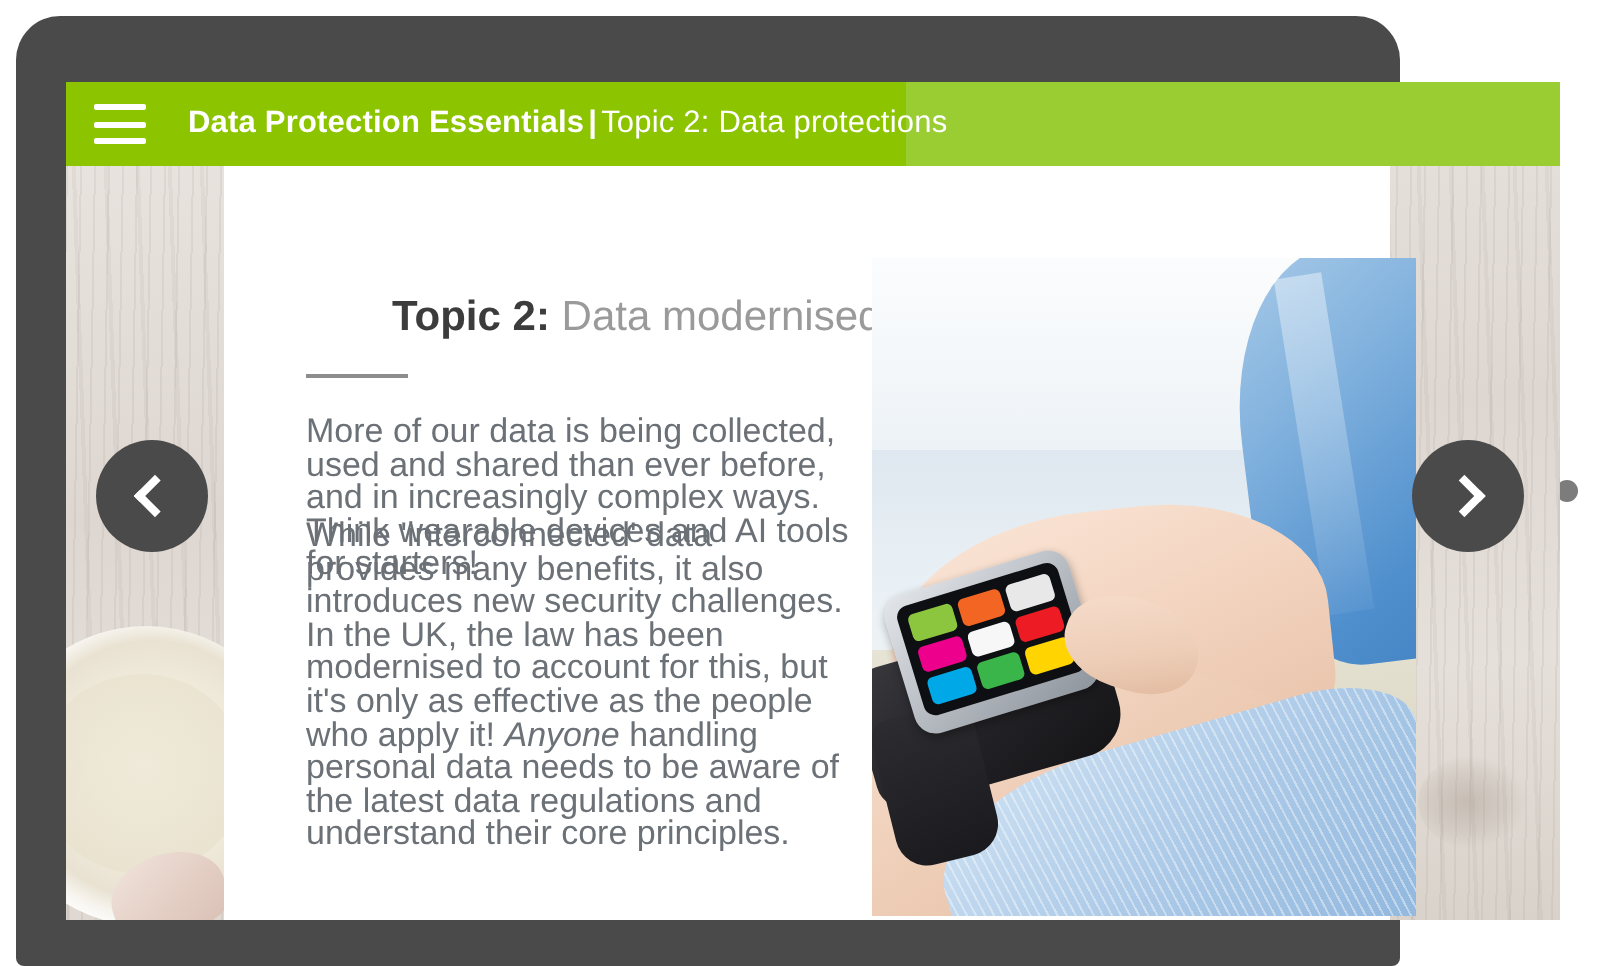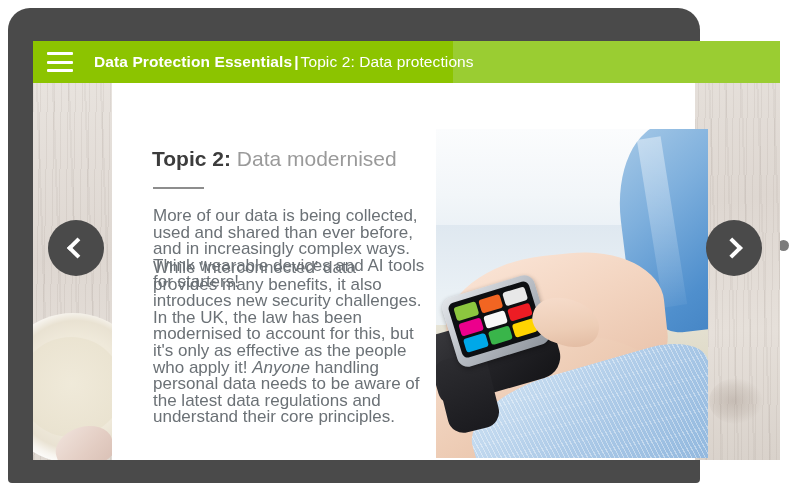--- a/index.html
+++ b/index.html
@@ -145,20 +145,21 @@
   #slide-title {
     position: absolute;
     left: 40px; top: 64px;
     font-size: 21px;
     color: #9a9a9a;
     white-space: nowrap;
   }
   #slide-title .label {
     color: #3c3c3c;
     font-weight: bold;
+    margin-left: 44px;
   }
   #title-rule {
     position: absolute;
     left: 41px; top: 104px;
     width: 51px; height: 2px;
     background: #8d8d8d;
   }
 
   .body-paragraph {
     position: absolute;

